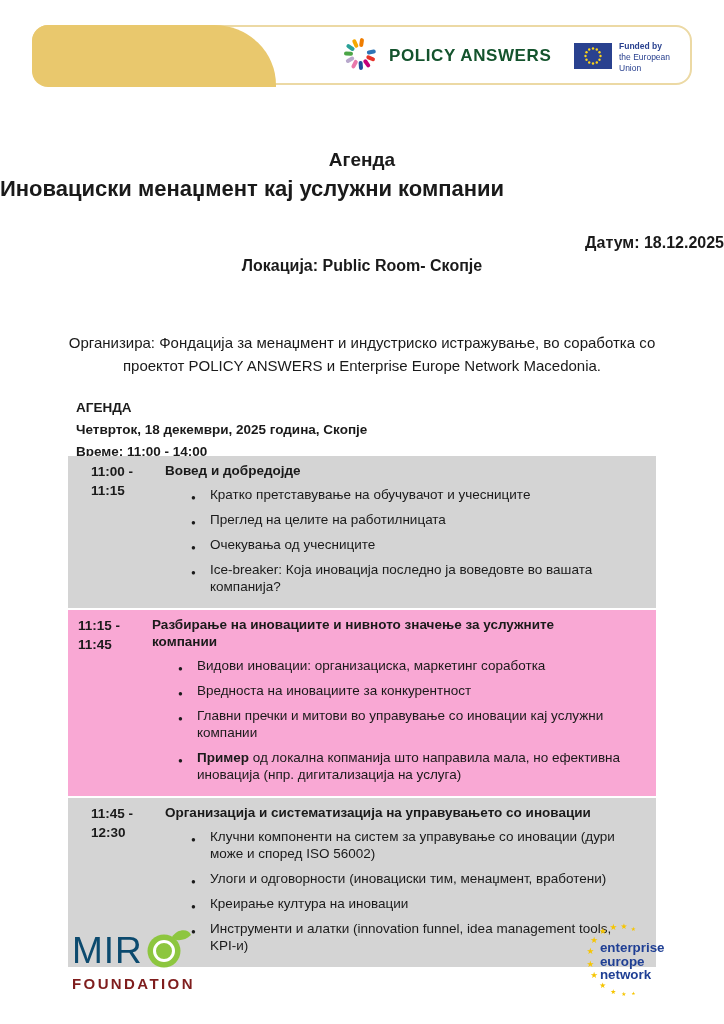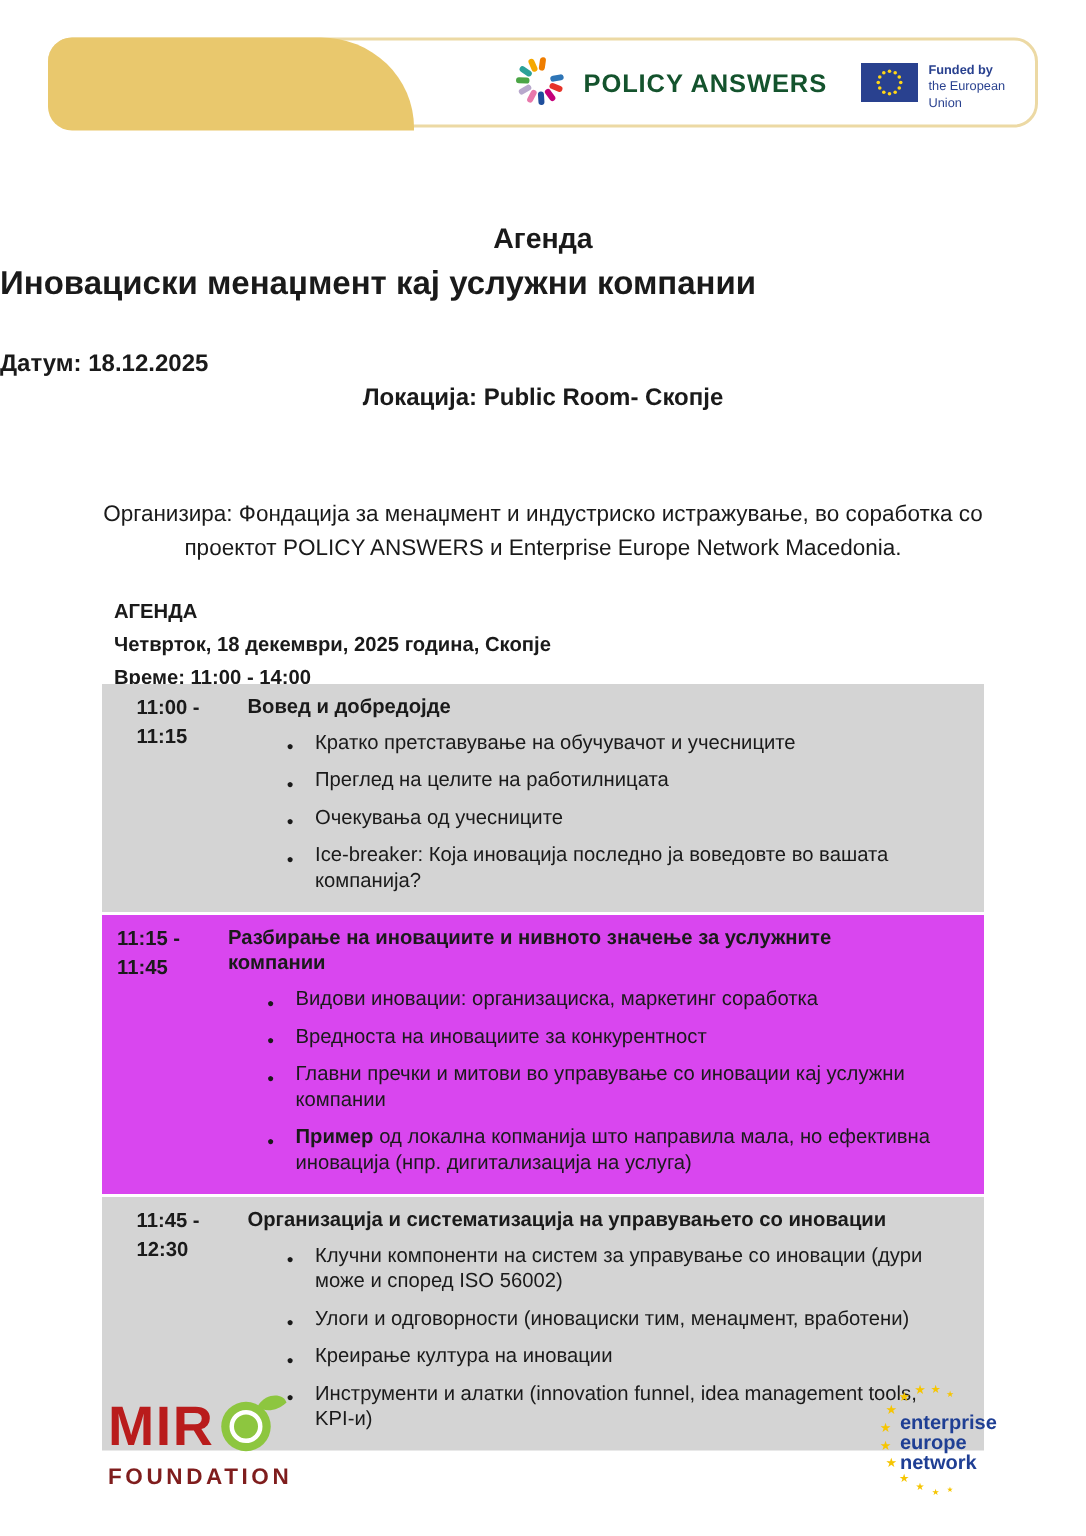--- a/index.html
+++ b/index.html
@@ -23,43 +23,43 @@
   .pa-logo { position:absolute; left:306px; top:7px; height:44px; display:flex; align-items:center; gap:9px; }
   .pa-text { font-weight:bold; font-size:17px; letter-spacing:0.6px; color:#14532d; white-space:nowrap; }
   .eu-funding { position:absolute; left:540px; top:14px; display:flex; align-items:center; gap:7px; }
   .eu-text { font-size:8.5px; color:#29418f; line-height:1.3; }
   .eu-text .b { font-weight:bold; display:block; }
   .eu-text .r { display:block; }
 
   
   .doc-title    { position:absolute; top:149px; left:0; width:100%; text-align:center; font-weight:bold; font-size:19px; }
   .doc-subtitle { position:absolute; top:176px; left:0; width:100%; font-weight:bold; font-size:22px; }
-  .doc-date     { position:absolute; top:234px; left:0; width:100%; text-align:left; font-weight:bold; font-size:16px; }
+  .doc-date     { position:absolute; top:234px; left:0; width:100%; text-align:right; font-weight:bold; font-size:16px; }
   .doc-location { position:absolute; top:257px; left:0; width:100%; text-align:center; font-weight:bold; font-size:16px; }
   .organizer    { position:absolute; top:331px; left:64px; width:596px; text-align:center; font-size:15px; line-height:1.55; }
 
   .agenda-info  { position:absolute; top:397px; left:76px; font-size:13.5px; font-weight:bold; line-height:1.62; }
 
   
   .schedule { position:absolute; top:456px; left:68px; width:588px; }
   .slot { display:flex; margin-bottom:2px; }
   .slot.gray  { background:#d4d4d4;padding-left:13px; }
-  .slot.white { background:#d946ef; }
+  .slot.white { background:#f9a8d4; }
   .slot-time { flex:none; width:84px; padding:6px 0 0 10px; font-weight:bold; font-size:13.5px; line-height:19px; }
   .slot-body { flex:1; padding:6px 34px 5px 0; font-size:13.5px; line-height:17px; }
   .slot-title { font-weight:bold; margin-bottom:7px; }
   .bullets { list-style:none; padding:0 0 0 26px; margin:0; }
   .bullets li { position:relative; padding-left:19px; margin-bottom:8px; }
   .bullets li::before { content:"●"; position:absolute; left:0; top:3px; font-size:8px; }
   .bullets .bold { font-weight:bold; }
 
   
   .mir-logo { position:absolute; left:72px; top:926px; }
   .mir-row { display:flex; align-items:center; }
-  .mir-text { font-size:37px; font-weight:bold; color:#b91c1c; letter-spacing:1px; line-height:1; }
+  .mir-text { font-size:37px; font-weight:normal; color:#0c4a6e; letter-spacing:1px; line-height:1; }
   .mir-foundation { font-size:15px; font-weight:bold; color:#7f1d1d; letter-spacing:2.4px; margin-top:1px; }
   .een-logo { position:absolute; left:572px; top:920px; }
 </style>
 </head>
 <body>
 
 <div class="page">
 
   <div class="banner">
     <div class="banner-gold"></div>

